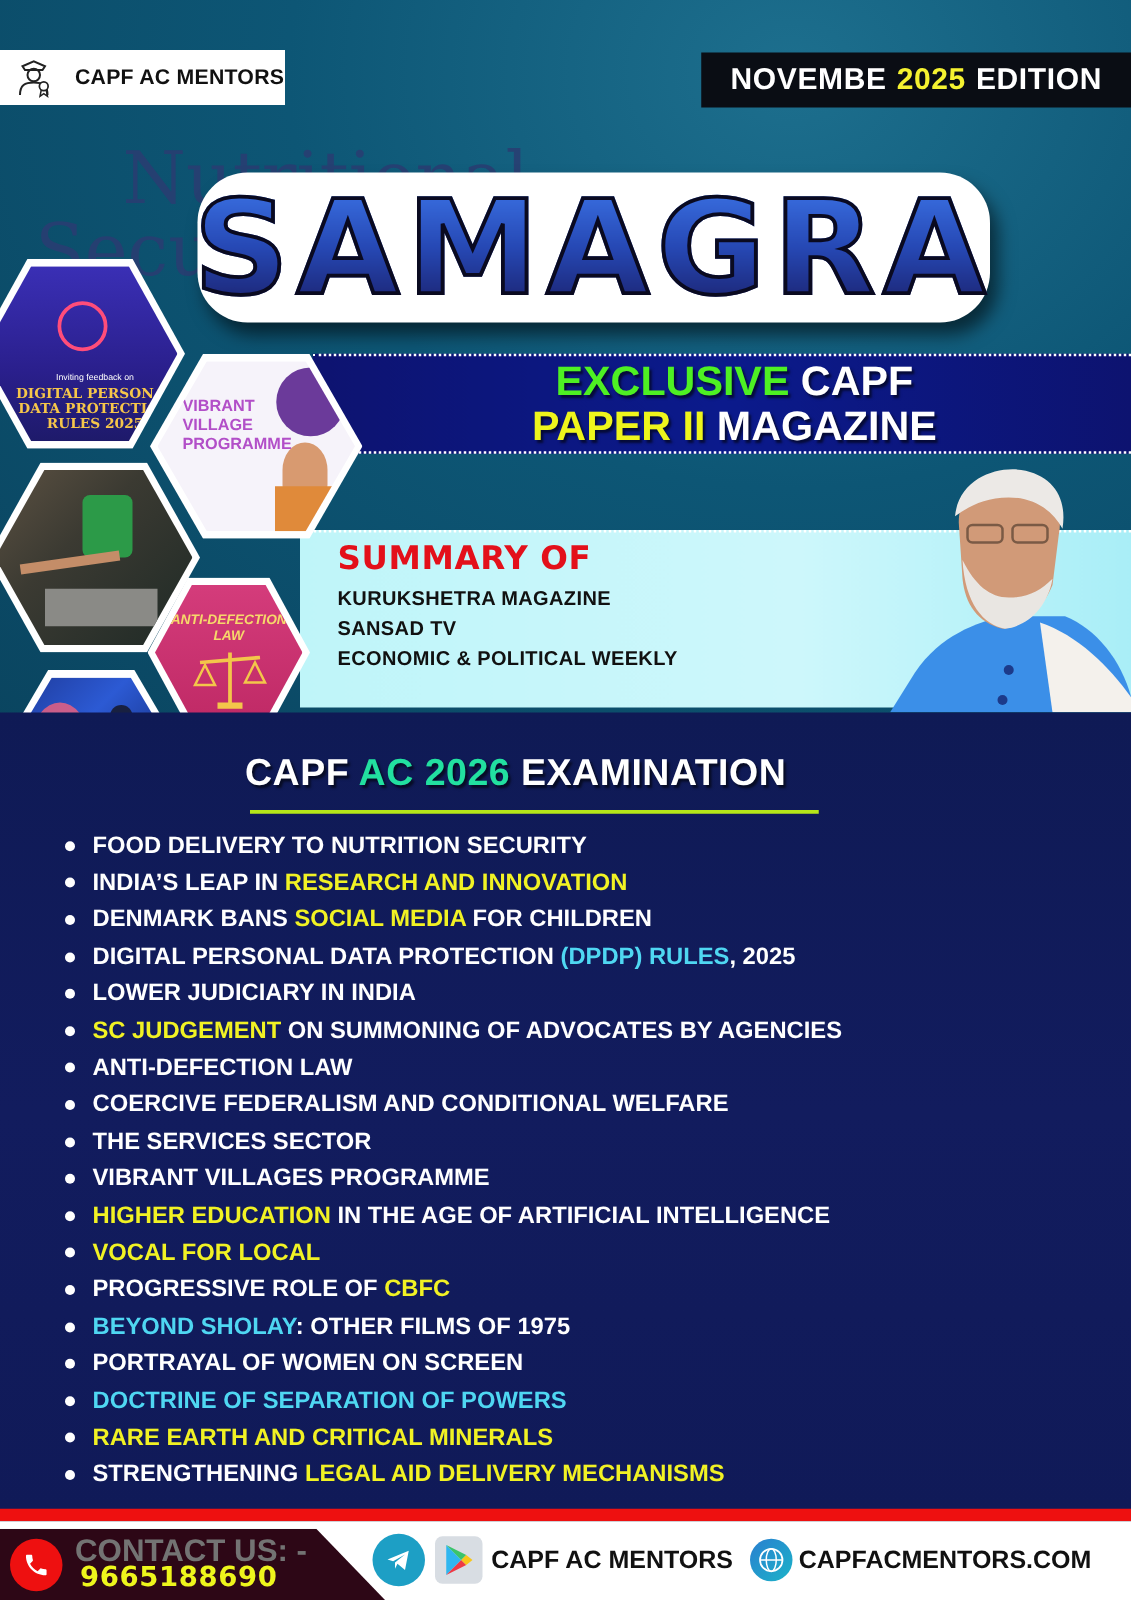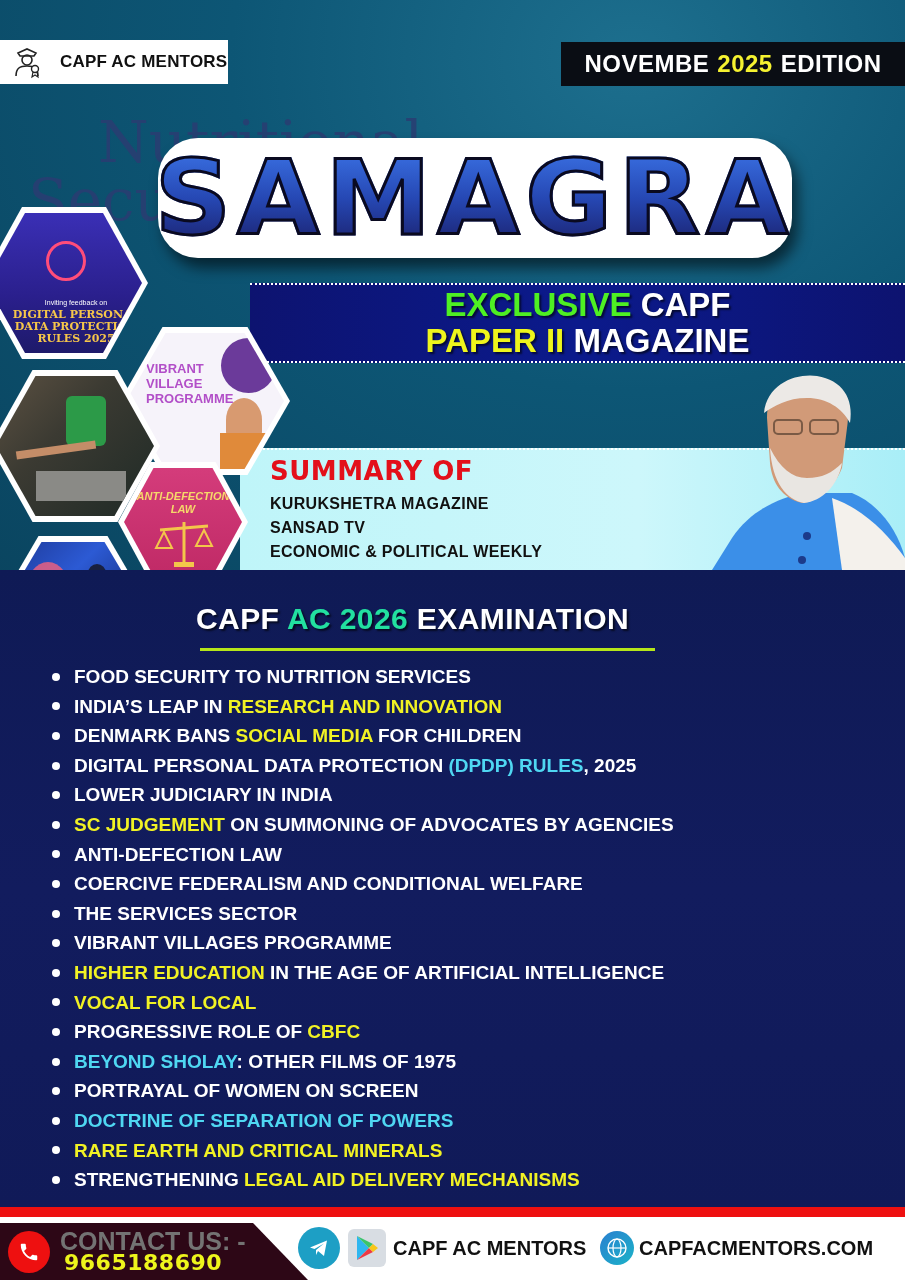--- a/index.html
+++ b/index.html
@@ -61,21 +61,21 @@
     padding-left: 20px;
   }
   .ex-line {
     font-family: "Liberation Sans", sans-serif; font-weight: bold; font-size: 33px; line-height: 36px;
     color: #ffffff; text-shadow: 2px 2px 2px rgba(0,0,0,0.6);
   }
   .green { color: #4ef023; }
   .yellow2 { color: #eef51c; }
 
   .summary-band {
-    position: absolute; left: 240px; top: 448px; width: 665px; height: 142px;
+    position: absolute; left: 240px; top: 424px; width: 665px; height: 142px;
     background: linear-gradient(90deg, #bff5f9 0%, #cdf7fb 60%, #a9eef7 100%);
     border-top: 2px dotted #ffffff;
   }
   .summary-title {
     position: absolute; left: 30px; top: 6px;
     font-family: "DejaVu Sans", sans-serif; font-weight: bold; font-size: 26px; color: #e3101a;
     letter-spacing: 0.5px;
   }
   .summary-list { position: absolute; left: 30px; top: 42px; }
   .summary-item {
@@ -211,21 +211,21 @@
   </svg>
 </div>
 
 <div class="hex" style="left:-20px;top:207px;width:168px;height:152px;">
   <div class="hex-inner" style="background:linear-gradient(180deg,#3a2fb5 0%,#2a1f8c 60%,#1e1a6a 100%);">
     <div style="position:absolute;left:60px;top:28px;width:40px;height:40px;border-radius:50%;border:3px solid #ff4d7a;"></div>
     <div style="position:absolute;left:20px;top:86px;width:140px;text-align:center;font-family:'Liberation Sans',sans-serif;font-size:7px;color:#fff;">Inviting feedback on</div>
     <div style="position:absolute;left:20px;top:96px;width:140px;text-align:center;font-family:'DejaVu Serif',serif;font-weight:bold;font-size:11px;line-height:12px;color:#f6c64a;">DIGITAL PERSONAL DATA PROTECTION RULES 2025</div>
   </div>
 </div>
-<div class="hex" style="left:120px;top:283px;width:170px;height:148px;margin-top:44px;">
+<div class="hex" style="left:120px;top:283px;width:170px;height:148px;">
   <div class="hex-inner" style="background:#f6f3fa;">
     <div style="position:absolute;left:20px;top:28px;width:80px;font-family:'Liberation Sans',sans-serif;font-weight:bold;font-size:13px;line-height:15px;color:#b24fc8;">VIBRANT VILLAGE PROGRAMME</div>
     <div style="position:absolute;left:95px;top:5px;width:55px;height:55px;border-radius:50%;background:#6b3a9a;"></div>
     <div style="position:absolute;left:100px;top:65px;width:36px;height:44px;border-radius:50% 50% 10px 10px;background:#d89a70;"></div>
     <div style="position:absolute;left:94px;top:100px;width:50px;height:40px;background:#e08a3a;"></div>
   </div>
 </div>
 <div class="hex" style="left:-10px;top:370px;width:170px;height:152px;">
   <div class="hex-inner" style="background:linear-gradient(135deg,#5c5142 0%,#3b3a32 40%,#1f2a26 100%);">
     <div style="position:absolute;left:70px;top:20px;width:40px;height:50px;background:#2c9a48;border-radius:6px;"></div>
@@ -259,21 +259,21 @@
 <div class="exam-heading">
   <span>CAPF</span>
   <span class="teal">AC 2026</span>
   <span>EXAMINATION</span>
 </div>
 <div class="exam-underline"></div>
 
 <ul class="topics" id="topics">
     <li class="topic">
       <span class="bullet"></span>
-      <span><span style="white-space: pre;">FOOD SECURITY TO NUTRITION SERVICES</span></span>
+      <span><span style="white-space: pre;">FOOD DELIVERY TO NUTRITION SECURITY</span></span>
     </li>
     <li class="topic">
       <span class="bullet"></span>
       <span><span style="white-space: pre;">INDIA’S LEAP IN </span><span class="hl-y" style="white-space: pre;">RESEARCH AND INNOVATION</span></span>
     </li>
     <li class="topic">
       <span class="bullet"></span>
       <span><span style="white-space: pre;">DENMARK BANS </span><span class="hl-y" style="white-space: pre;">SOCIAL MEDIA</span><span style="white-space: pre;"> FOR CHILDREN</span></span>
     </li>
     <li class="topic">

